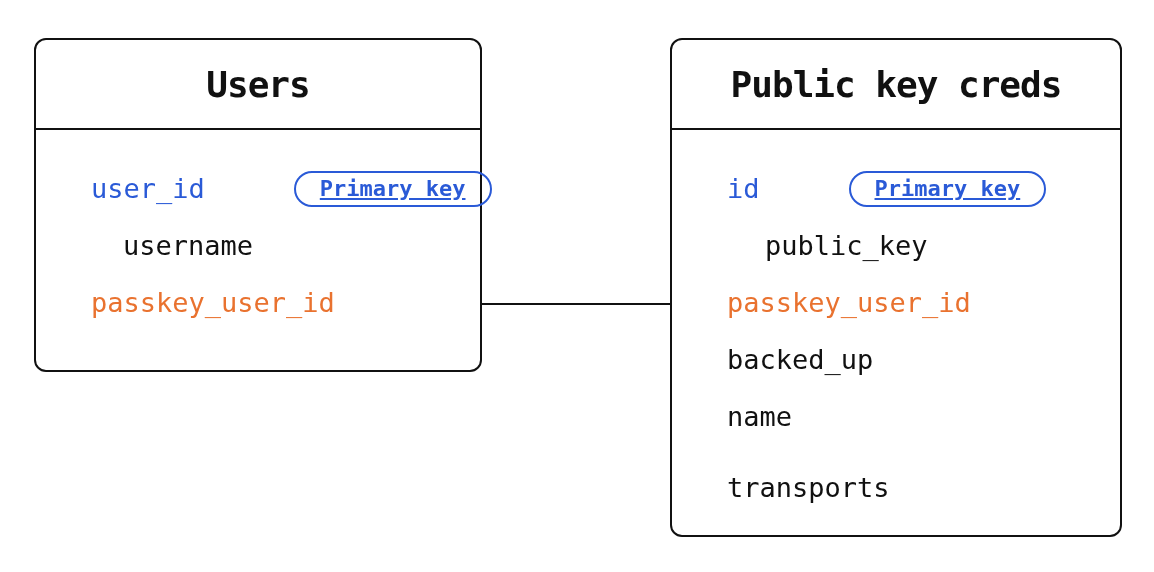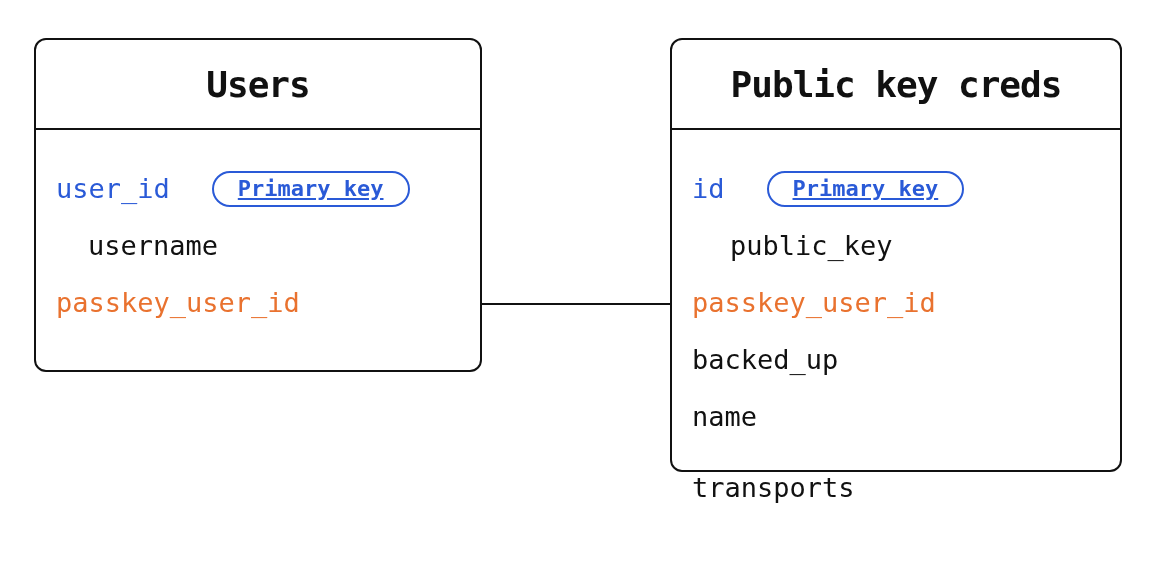--- a/index.html
+++ b/index.html
@@ -13,38 +13,39 @@
     overflow: hidden;
   }
   .table-node {
     position: absolute;
     background: #ffffff;
     border: 2.5px solid #111111;
     border-radius: 12px;
     box-sizing: border-box;
   }
   .table-node.users { left: 34px;  top: 38px; width: 448px; height: 334px; }
-  .table-node.creds { left: 670px; top: 38px; width: 452px; height: 434px; text-align: center; }
+  .table-node.creds { left: 670px; top: 38px; width: 452px; height: 499px; text-align: center; }
   .table-header {
     height: 88px;
     border-bottom: 2.5px solid #111111;
     display: flex;
     align-items: center;
     justify-content: center;
     font-weight: bold;
     font-size: 36px;
     letter-spacing: -1px;
   }
   .table-body { padding-top: 30px; }
   .field-row {
     height: 57px;
     display: flex;
     align-items: center;
-    padding-left: 20px;
+    padding-left: 55px;
     font-size: 27px;
+    gap: 47px;
   }
   .badge {
     display: inline-flex;
     align-items: center;
     justify-content: center;
     height: 36px;
     margin-left: 42px;
     padding: 0 24px;
     border: 2px solid #2a5ad7;
     border-radius: 18px;

